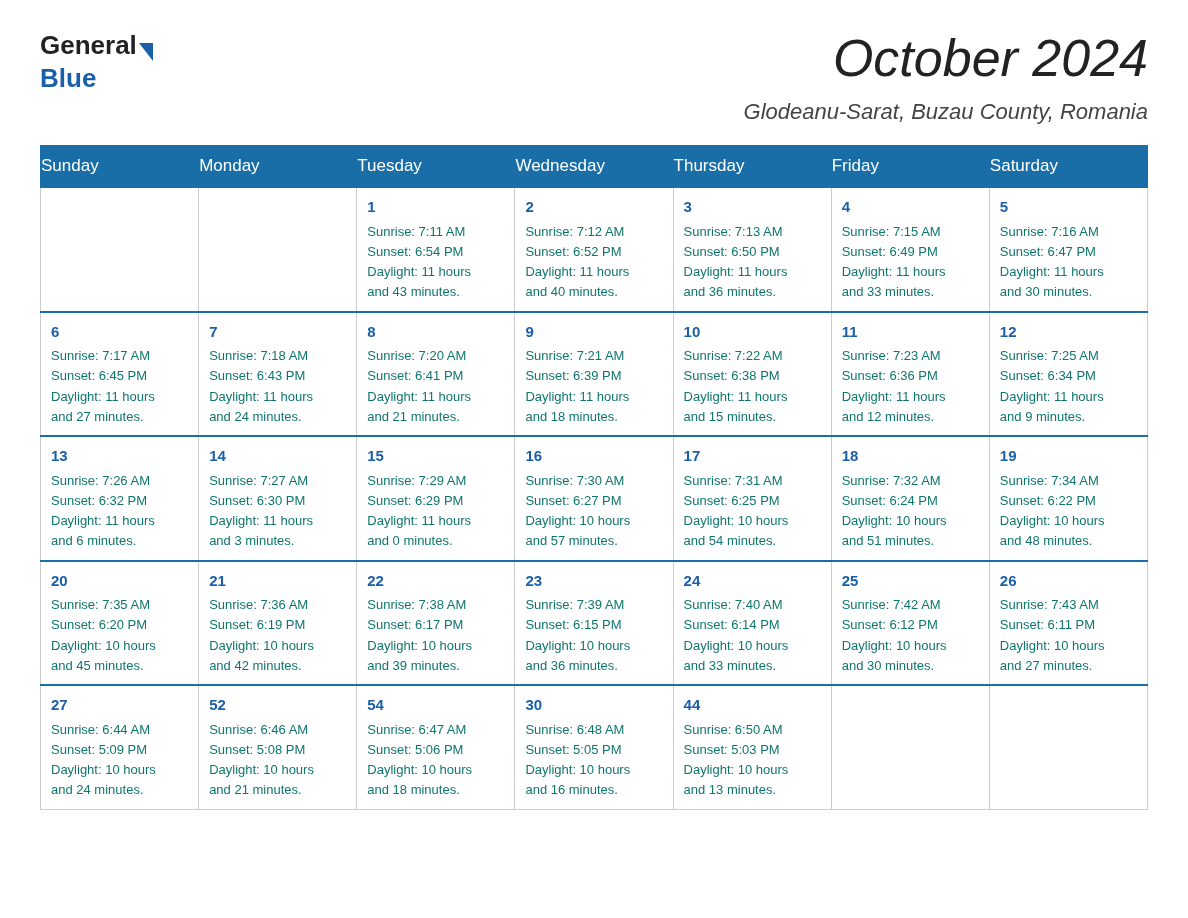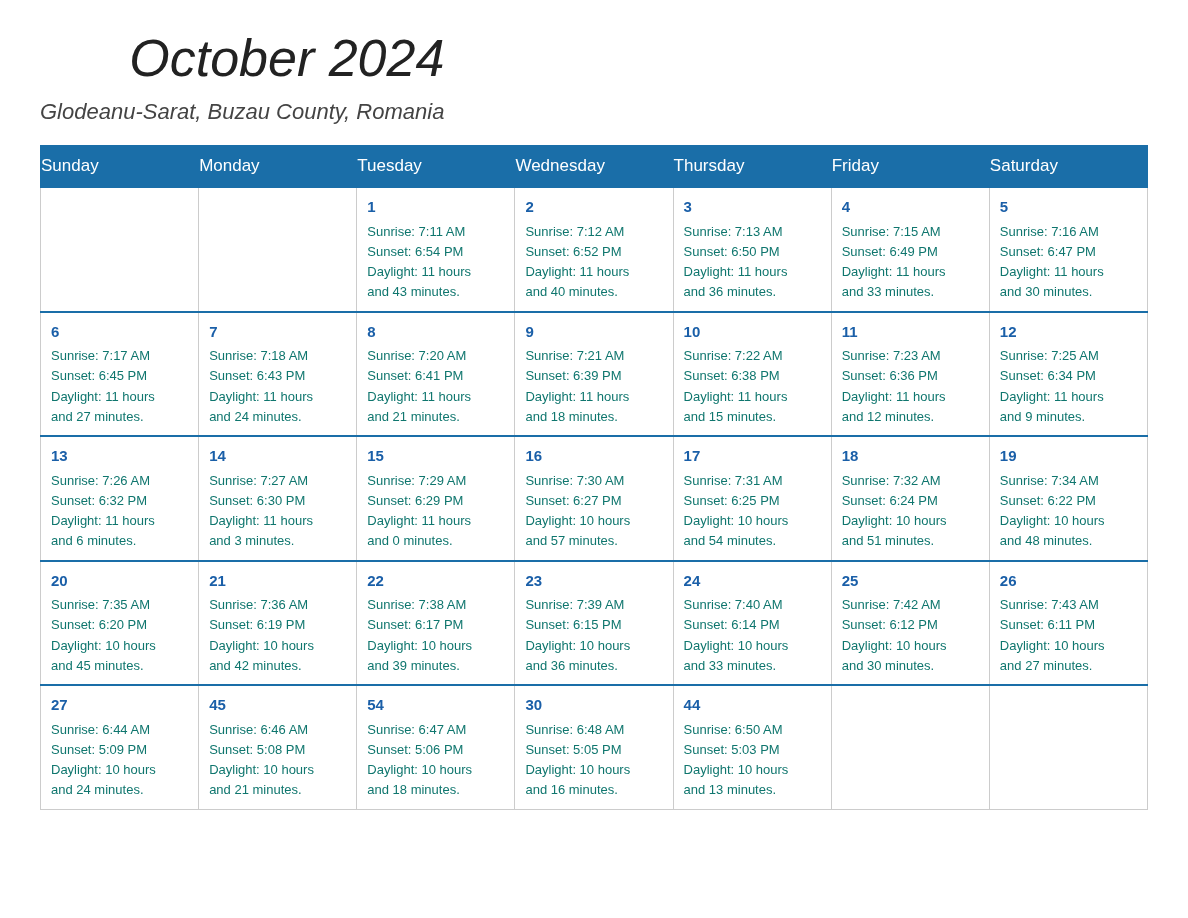--- a/index.html
+++ b/index.html
@@ -110,20 +110,27 @@
       border-top: 2px solid #1a6ea8 !important;
     }
     .empty-cell {
       background: #fff;
     }
   </style>
 </head>
 <body>
 
 <div class="header-area">
+  <div class="logo-wrapper">
+    <div class="logo-top-row">
+      <span class="logo-text-general">General</span>
+      <div class="logo-arrow"></div>
+    </div>
+    <span class="logo-blue">Blue</span>
+  </div>
   <div class="title-area">
     <h1>October 2024</h1>
     <h2>Glodeanu-Sarat, Buzau County, Romania</h2>
   </div>
 </div>
 
 <table class="calendar">
   <thead>
     <tr>
     <th>Sunday</th>
@@ -167,21 +174,21 @@
         <td><span class="day-num">20</span><span class="day-info">Sunrise: 7:35 AM<br>Sunset: 6:20 PM<br>Daylight: 10 hours<br>and 45 minutes.</span></td>
         <td><span class="day-num">21</span><span class="day-info">Sunrise: 7:36 AM<br>Sunset: 6:19 PM<br>Daylight: 10 hours<br>and 42 minutes.</span></td>
         <td><span class="day-num">22</span><span class="day-info">Sunrise: 7:38 AM<br>Sunset: 6:17 PM<br>Daylight: 10 hours<br>and 39 minutes.</span></td>
         <td><span class="day-num">23</span><span class="day-info">Sunrise: 7:39 AM<br>Sunset: 6:15 PM<br>Daylight: 10 hours<br>and 36 minutes.</span></td>
         <td><span class="day-num">24</span><span class="day-info">Sunrise: 7:40 AM<br>Sunset: 6:14 PM<br>Daylight: 10 hours<br>and 33 minutes.</span></td>
         <td><span class="day-num">25</span><span class="day-info">Sunrise: 7:42 AM<br>Sunset: 6:12 PM<br>Daylight: 10 hours<br>and 30 minutes.</span></td>
         <td><span class="day-num">26</span><span class="day-info">Sunrise: 7:43 AM<br>Sunset: 6:11 PM<br>Daylight: 10 hours<br>and 27 minutes.</span></td>
       </tr>
       <tr class="row-divider">
         <td><span class="day-num">27</span><span class="day-info">Sunrise: 6:44 AM<br>Sunset: 5:09 PM<br>Daylight: 10 hours<br>and 24 minutes.</span></td>
-        <td><span class="day-num">45</span><span class="day-info">Sunrise: 6:46 AM<br>Sunset: 5:08 PM<br>Daylight: 10 hours<br>and 21 minutes.</span></td>
+        <td><span class="day-num">52</span><span class="day-info">Sunrise: 6:46 AM<br>Sunset: 5:08 PM<br>Daylight: 10 hours<br>and 21 minutes.</span></td>
         <td><span class="day-num">54</span><span class="day-info">Sunrise: 6:47 AM<br>Sunset: 5:06 PM<br>Daylight: 10 hours<br>and 18 minutes.</span></td>
         <td><span class="day-num">30</span><span class="day-info">Sunrise: 6:48 AM<br>Sunset: 5:05 PM<br>Daylight: 10 hours<br>and 16 minutes.</span></td>
         <td><span class="day-num">44</span><span class="day-info">Sunrise: 6:50 AM<br>Sunset: 5:03 PM<br>Daylight: 10 hours<br>and 13 minutes.</span></td>
         <td class="empty-cell"></td>
         <td class="empty-cell"></td>
       </tr>
     </tbody>
 </table>
 
 </body></html>

